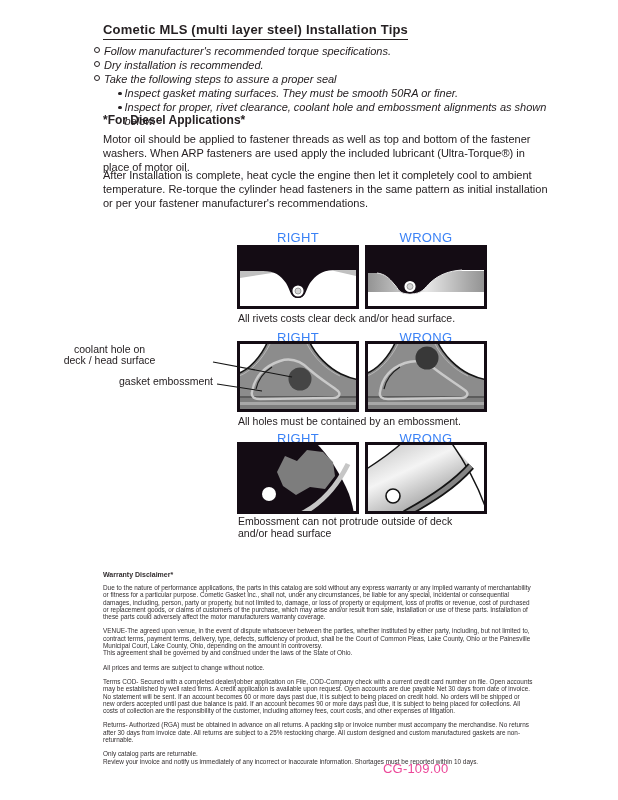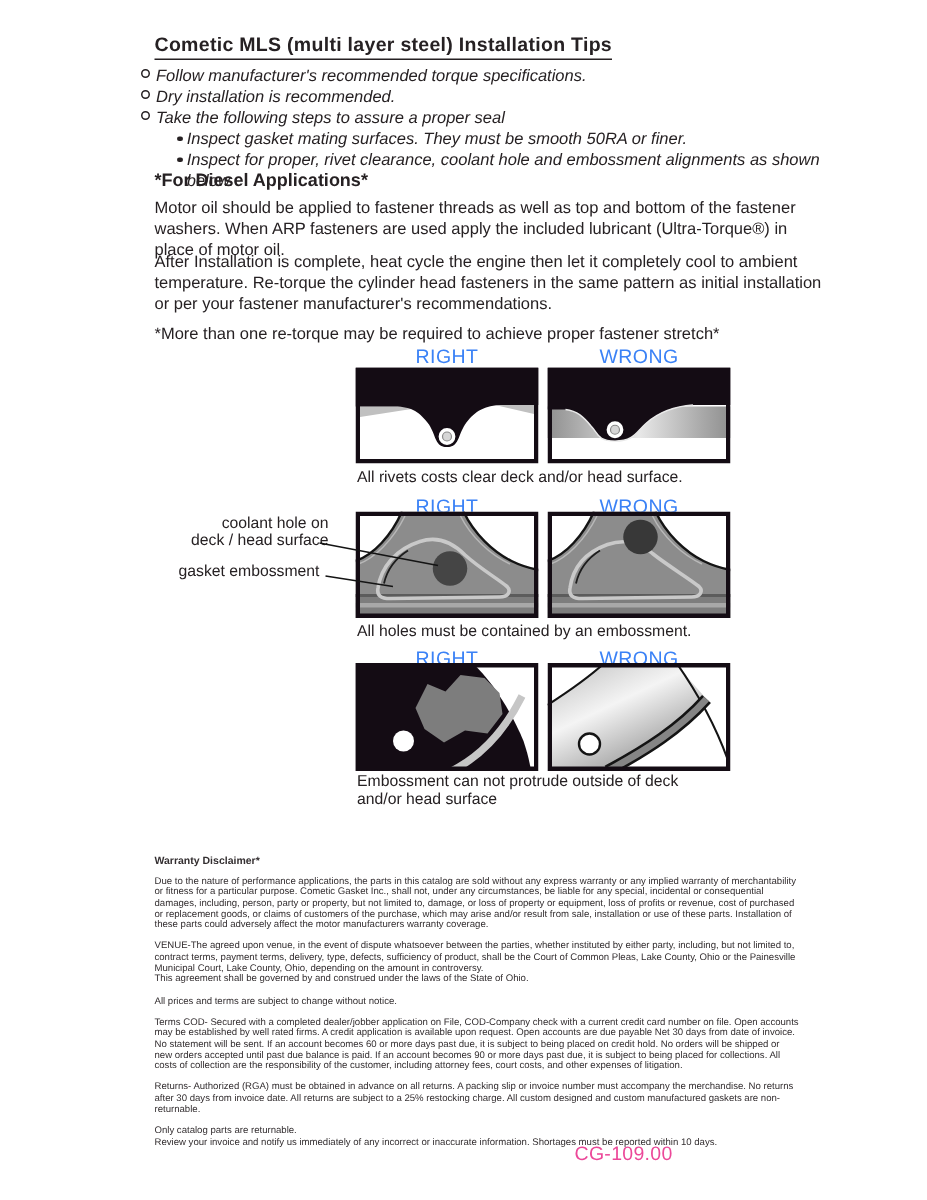--- a/index.html
+++ b/index.html
@@ -28,21 +28,21 @@
   .body-para{position:absolute;left:103px;width:445px;font-size:11px;line-height:14px;}
   .p1{top:132px;}
   .p2{top:168px;}
   .note{top:216px;}
   
   .diagrams{position:absolute;left:0;top:228px;width:618px;height:318px;}
   .rw-label{position:absolute;width:122px;text-align:center;font-size:13px;letter-spacing:0.3px;color:#3b82f6;}
   .dbox{position:absolute;width:122px;line-height:0;}
   .caption{position:absolute;left:238px;font-size:10.5px;line-height:12px;color:#262123;}
   .side-label{position:absolute;font-size:10.5px;line-height:11px;color:#262123;}
-  .lbl-coolant{left:48px;top:116px;width:171px;text-align:right;}
+  .lbl-coolant{left:24px;top:116px;width:171px;text-align:center;}
   .lbl-emboss{left:40px;top:148px;width:173px;text-align:right;}
   .pointer-overlay{position:absolute;left:0;top:0;width:618px;height:318px;pointer-events:none;}
   
   .disclaimer{position:absolute;left:103px;top:571px;width:430px;color:#332e30;}
   .disc-title{font-size:7px;font-weight:bold;margin:0 0 6px 0;}
   .fine{font-size:6.4px;line-height:7.3px;margin:0 0 7px 0;}
   .fine.tight{margin:0;}
   
   .footer-code{position:absolute;left:383px;top:761px;font-size:13px;color:#ec4899;letter-spacing:0.2px;}
 </style>
@@ -72,21 +72,20 @@
     </div>
     <div class="bullet-line sub">
       <span class="dotbullet"></span>
       <span>Inspect for proper, rivet clearance, coolant hole and embossment alignments as shown below.</span>
     </div>
   </div>
 
   <div class="diesel-heading">*For Diesel Applications*</div>
   <div class="body-para p1">Motor oil should be applied to fastener threads as well as top and bottom of the fastener washers. When ARP fasteners are used apply the included lubricant (Ultra-Torque®) in place of motor oil.</div>
   <div class="body-para p2">After Installation is complete, heat cycle the engine then let it completely cool to ambient temperature. Re-torque the cylinder head fasteners in the same pattern as initial installation or per your fastener manufacturer's recommendations.</div>
-  <div class="body-para note">*More than one re-torque may be required to achieve proper fastener stretch*</div>
 
   <div class="diagrams">
 
     <div class="rw-label" style="left:237px;top:2px;">RIGHT</div>
     <div class="rw-label" style="left:365px;top:2px;">WRONG</div>
 
     <div class="dbox" style="left:237px;top:17px;">
       <svg width="122" height="64" viewBox="0 0 122 64">
         <rect width="122" height="64" fill="#ffffff"></rect>
         <polygon points="3,26 48,26 3,33" fill="#c0c0c0"></polygon>

